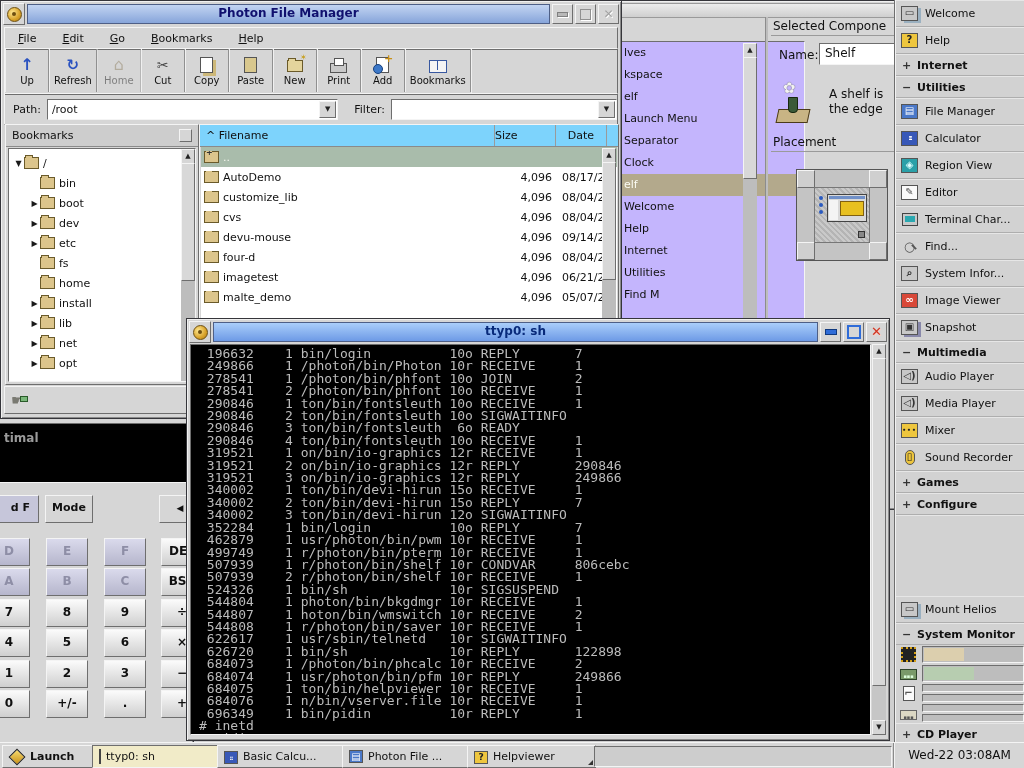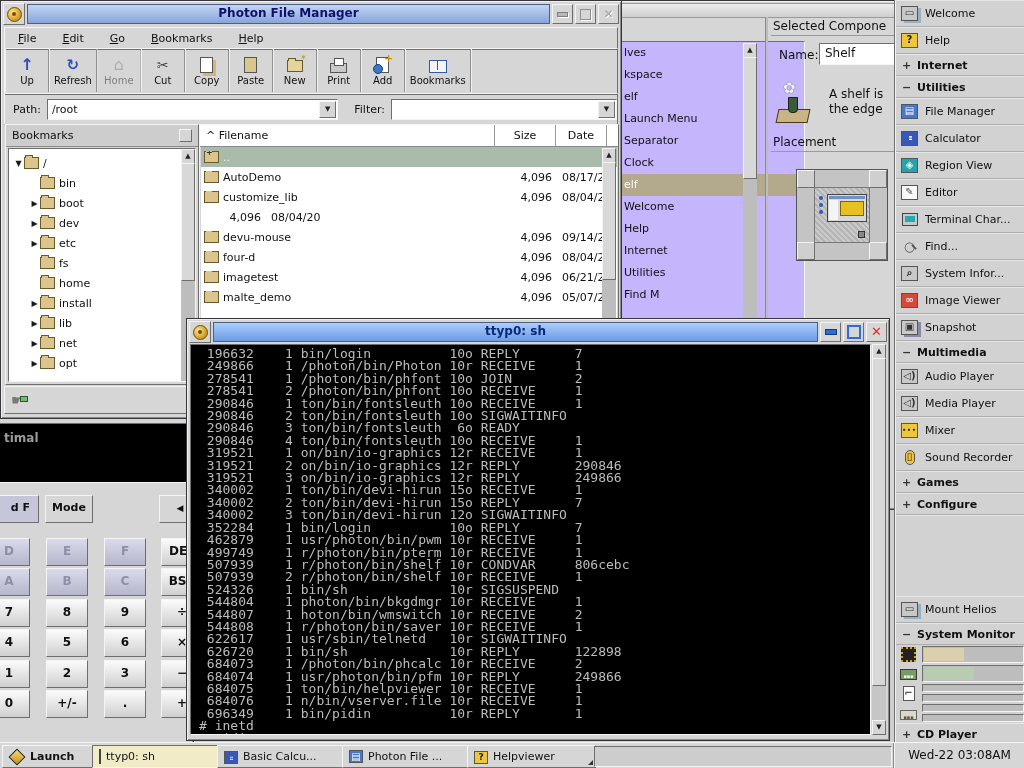--- a/index.html
+++ b/index.html
@@ -52,21 +52,21 @@
   .pathrow{position:absolute;left:3px;top:92px;right:3px;height:30px;display:flex;align-items:center}
   .combo{height:19px;background:#fff;display:flex;align-items:center;position:relative;padding-left:4px}
   .combo-arrow{position:absolute;right:1px;top:1px;bottom:1px;width:15px;background:#d6d6d6;
                display:flex;align-items:center;justify-content:center;font-size:7px;color:#222}
   .panel-hdr{height:21px;background:#cdcdcd;display:flex;align-items:center;padding:0 6px;border-bottom:1px solid #8a8a8a}
   .tree-row{height:20px;display:flex;align-items:center;white-space:nowrap}
   .tree-arrow{width:11px;font-size:8px;color:#1a1a1a;text-align:center;flex:0 0 auto}
   .fold{width:13px;height:10px;background:#dcc58c;border:1px solid #6a5a2a;position:relative;flex:0 0 auto;margin-right:4px}
   .fold:before{content:"";position:absolute;top:-3px;left:0;width:6px;height:2px;background:#dcc58c;border:1px solid #6a5a2a;border-bottom:none}
   .fold.parent:after{content:"+";position:absolute;left:1px;top:-4px;font-size:8px;font-weight:bold;color:#333}
-  .file-hdr{height:21px;background:#ffffff;display:flex;border-bottom:1px solid #8a8a8a;align-items:center}
+  .file-hdr{height:21px;background:#7dd3fc;display:flex;border-bottom:1px solid #8a8a8a;align-items:center}
   .fh-cell{border-right:1px solid #9a9a9a;height:21px;line-height:21px}
   .file-row{height:20px;display:flex;align-items:center;white-space:nowrap}
   .file-row.sel{background:#a9bcab;color:#f6f6ee}
   .fr-name{width:288px;display:flex;align-items:center;padding-left:3px;overflow:hidden}
   .fr-size{width:60px;text-align:right;padding-right:4px}
   .fr-date{width:50px;padding-left:6px;overflow:hidden}
   .sbar{position:absolute;width:14px;background:#bdbdbd}
   .sb-arr{position:absolute;left:0;width:12px;height:13px;background:#d6d6d6;font-size:7px;color:#222;
           text-align:center;line-height:13px}
   .sb-thumb{position:absolute;left:0;width:12px;background:#d8d8d8}
@@ -379,21 +379,21 @@
     </div>
     <div class="sbar" style="right:3px;top:24px;bottom:3px">
       <div class="sb-arr raised" style="top:0">▲</div>
       <div class="sb-thumb raised" style="top:14px;height:116px"></div>
     </div>
   </div>
 
   <div class="abs raised" style="left:198px;top:123px;width:418px;height:259px">
     <div class="file-hdr" id="fm-cols">
         <div class="fh-cell" style="width: 288px; text-align: left; padding-left: 6px;">^ Filename</div>
-        <div class="fh-cell" style="width: 60px; text-align: center;">Size</div>
+        <div class="fh-cell" style="width: 60px; ">Size</div>
         <div class="fh-cell" style="width: 50px; text-align: center;">Date</div>
       </div>
     <div class="abs" style="left:1px;top:22px;right:1px;bottom:1px;background:#fff;overflow:hidden">
       <div id="fm-files">
           <div class="file-row sel">
             <span class="fr-name">
               <span class="fold parent"></span>
               <span>..</span>
             </span>
             <span class="fr-size"></span>
@@ -409,20 +409,24 @@
           </div>
           <div class="file-row">
             <span class="fr-name">
               <span class="fold"></span>
               <span>customize_lib</span>
             </span>
             <span class="fr-size">4,096</span>
             <span class="fr-date">08/04/20</span>
           </div>
           <div class="file-row">
+            <span class="fr-name">
+              <span class="fold"></span>
+              <span>cvs</span>
+            </span>
             <span class="fr-size">4,096</span>
             <span class="fr-date">08/04/20</span>
           </div>
           <div class="file-row">
             <span class="fr-name">
               <span class="fold"></span>
               <span>devu-mouse</span>
             </span>
             <span class="fr-size">4,096</span>
             <span class="fr-date">09/14/20</span>

